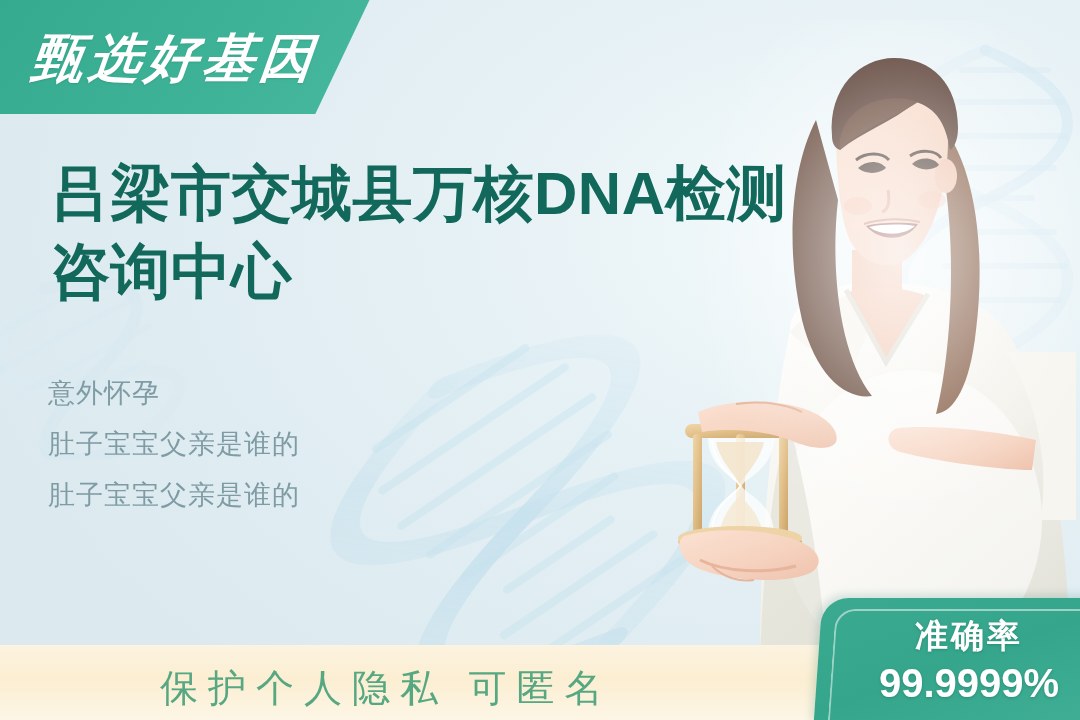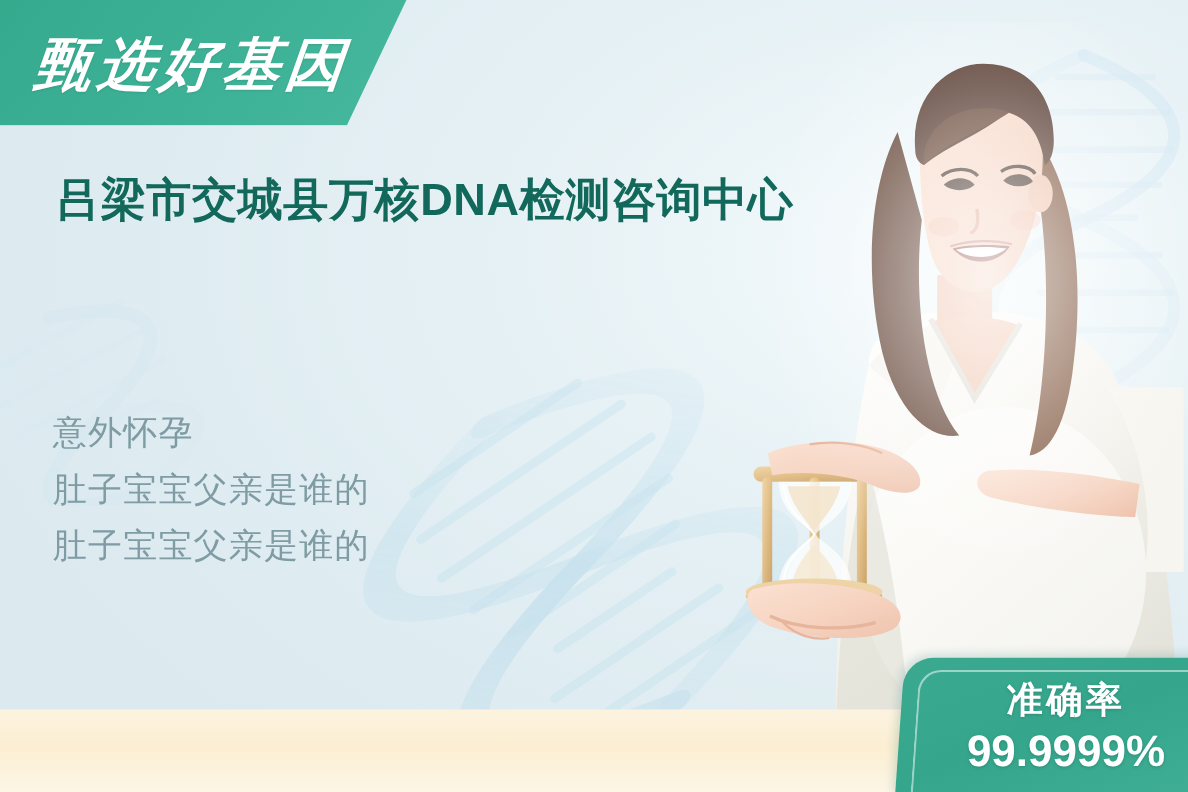--- a/index.html
+++ b/index.html
@@ -51,28 +51,28 @@
     font-style:italic;
     transform:skewX(-6deg);
     text-shadow:0 1px 2px rgba(0,0,0,.10);
     white-space:nowrap;
   }
 
   
   #headline {
     position:absolute; left:50px; top:155px;
     width:790px;
-    font-size:41px; font-weight:700; line-height:1.30;
+    font-size:60px; font-weight:700; line-height:1.30;
     color:#12695b; letter-spacing:.5px;
   }
 
   
   #copy {
     position:absolute; left:48px; top:368px;
-    font-size:31px; line-height:51px; font-weight:400;
+    font-size:27px; line-height:51px; font-weight:400;
     color:#7f9ca4; letter-spacing:1px;
   }
   #copy .line { white-space:nowrap; }
 
   
   #footer-bar {
     position:absolute; left:0; bottom:0; width:1080px; height:75px;
     background:linear-gradient(180deg,#fcf3e0 0%,#fbeed2 45%,#fdf6e6 100%);
   }
   #footer-text {
@@ -295,20 +295,21 @@
 
   <div id="headline">吕梁市交城县万核DNA检测咨询中心</div>
 
   <div id="copy">
     <div class="line">意外怀孕</div>
     <div class="line">肚子宝宝父亲是谁的</div>
     <div class="line">肚子宝宝父亲是谁的</div>
   </div>
 
   <div id="footer-bar"></div>
+  <div id="footer-text">保护个人隐私 可匿名</div>
 
   <div id="badge">
     <div id="badge-inner"></div>
     <div id="badge-content">
       <div id="badge-label">准确率</div>
       <div id="badge-value">99.9999%</div>
     </div>
   </div>
 
 </div>

